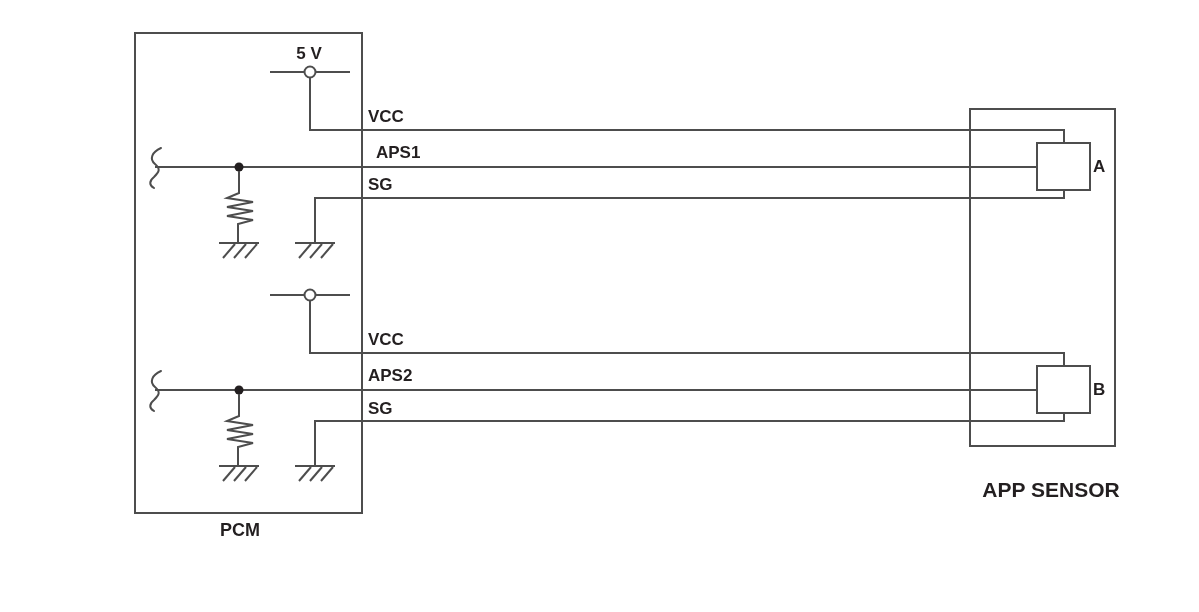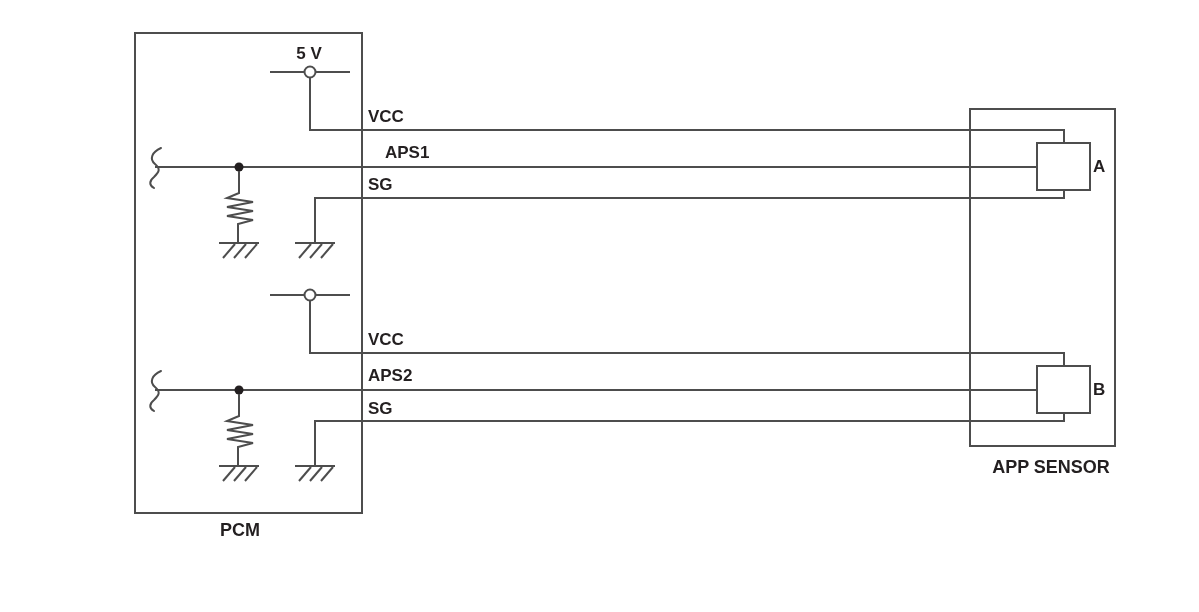--- a/index.html
+++ b/index.html
@@ -78,26 +78,26 @@
     <use href="#res" x="207" y="394"></use>
     <use href="#gnd" x="207" y="466"></use>
     <polyline class="stroke" points="283,466 283,421 1032,421 1032,413"></polyline>
     <use href="#gnd" x="283" y="466"></use>
     <rect class="stroke whitefill" x="1005" y="366" width="53" height="47"></rect>
   </svg>
 
   <div class="lbl center" style="left:257px;top:45px;width:40px;">5 V</div>
 
   <div class="lbl" style="left:336px;top:108px;">VCC</div>
-  <div class="lbl" style="left:353px;top:144px;">APS1</div>
+  <div class="lbl" style="left:344px;top:144px;">APS1</div>
   <div class="lbl" style="left:336px;top:176px;">SG</div>
 
   <div class="lbl" style="left:336px;top:331px;">VCC</div>
   <div class="lbl" style="left:336px;top:367px;">APS2</div>
   <div class="lbl" style="left:336px;top:400px;">SG</div>
 
   <div class="lbl" style="left:1061px;top:158px;">A</div>
   <div class="lbl" style="left:1061px;top:381px;">B</div>
 
   <div class="lbl center" style="left:158px;top:521px;width:100px;font-size:18px;">PCM</div>
-  <div class="lbl center" style="left:936px;top:458px;width:166px;font-size:18px;">APP SENSOR</div>
+  <div class="lbl center" style="left:936px;top:478px;width:166px;font-size:21px;">APP SENSOR</div>
 
 </div>
 
 </body></html>

